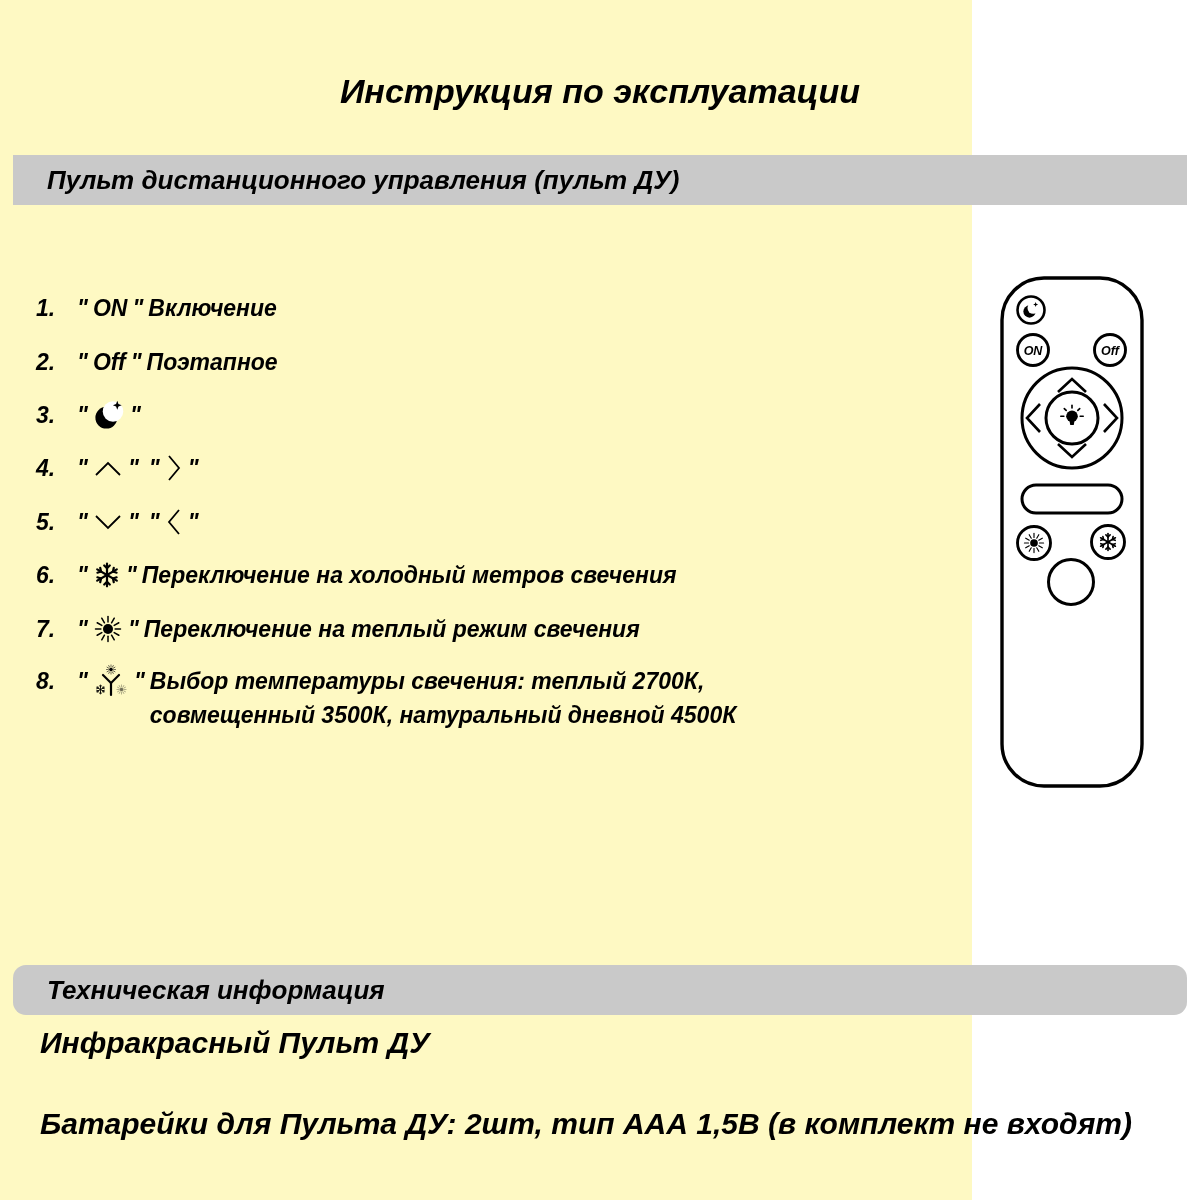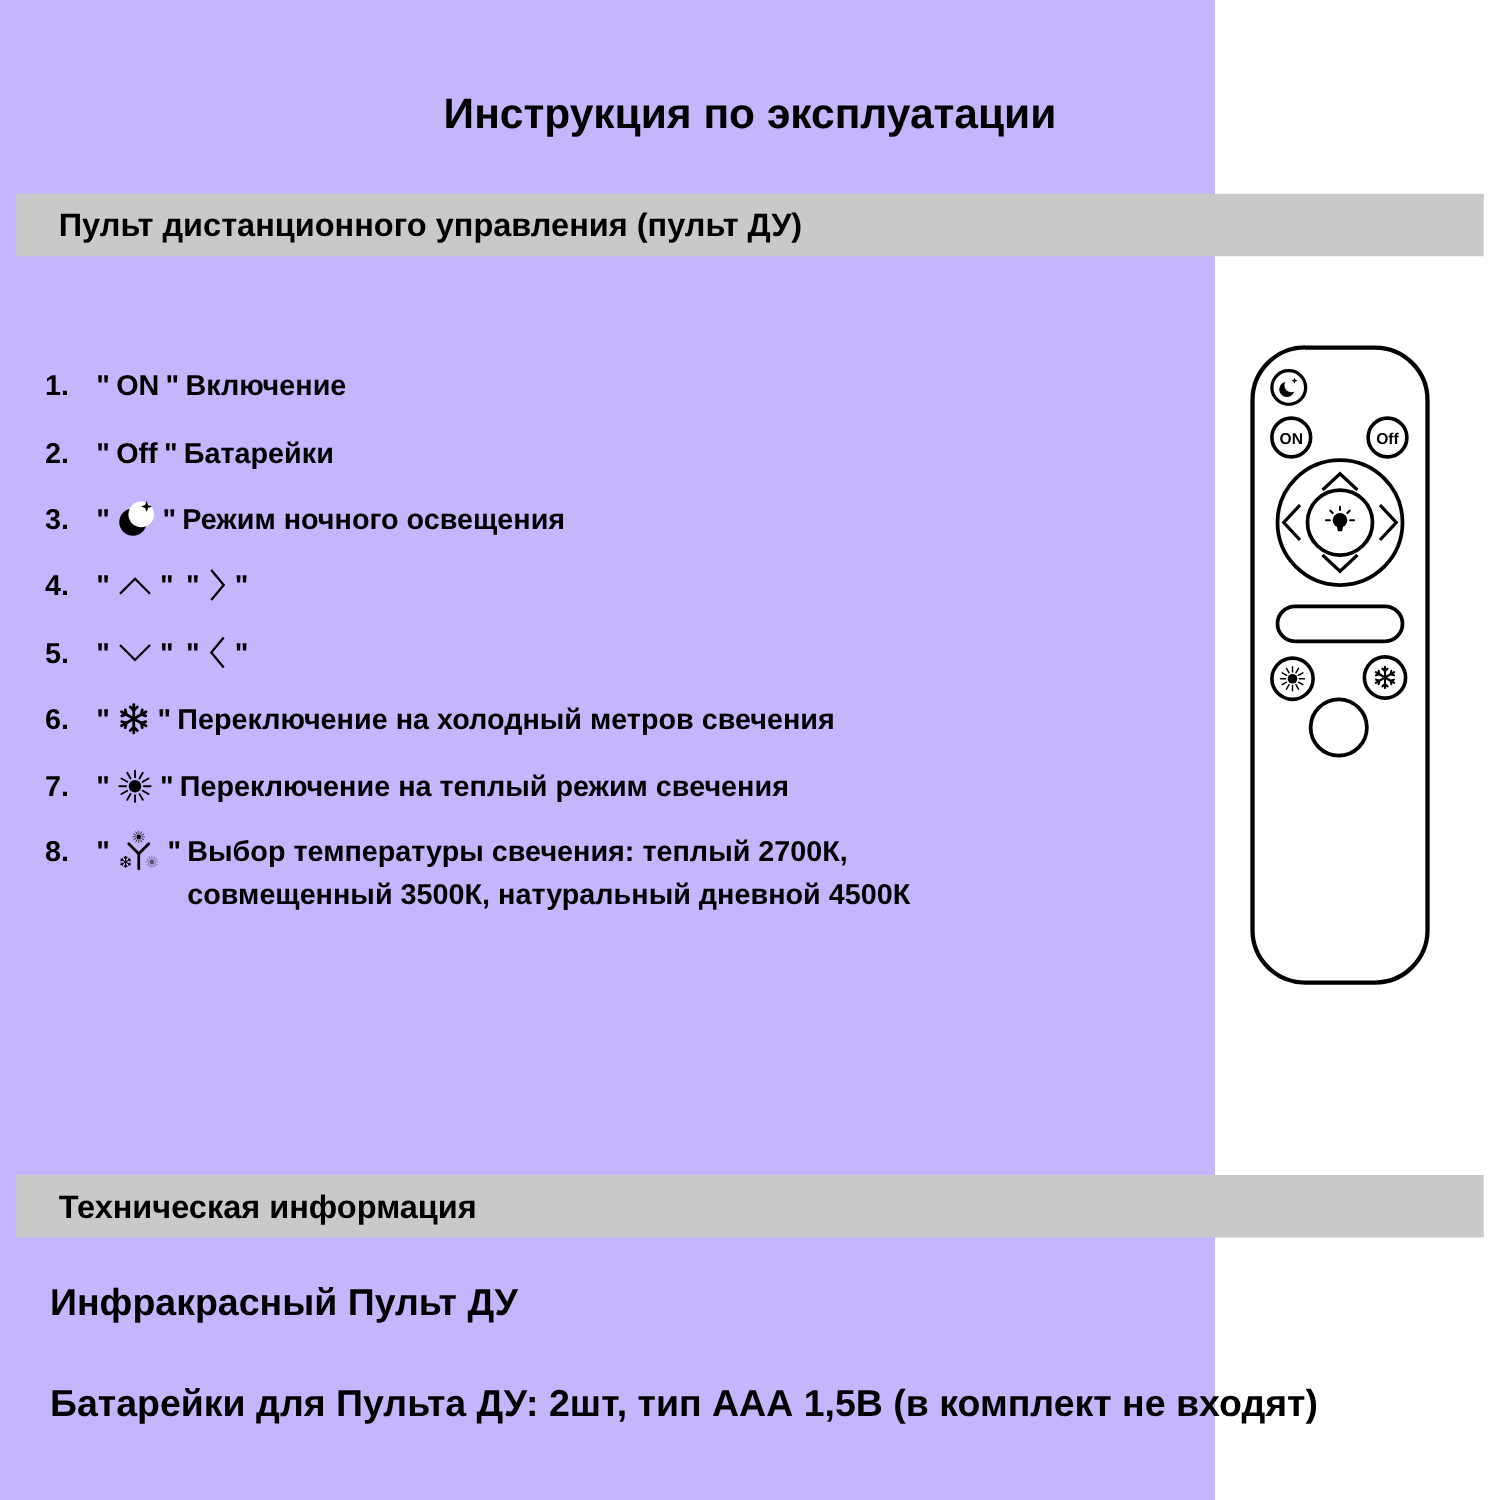--- a/index.html
+++ b/index.html
@@ -1,27 +1,27 @@
 <!DOCTYPE html>
 <html><head>
 <meta charset="utf-8">
 <style>
   * { margin:0; padding:0; box-sizing:border-box; }
   html,body { width:1200px; height:1200px; background:#fff; }
   body { font-family:"Liberation Sans", sans-serif; color:#000; position:relative; overflow:hidden; }
-  .page { position:absolute; left:0; top:0; width:972px; height:1200px; background:#c4b5fd; }
+  .page { position:absolute; left:0; top:0; width:972px; height:1200px; background:#fef9c3;font-style:italic; }
 
   .doc-title { position:absolute; top:72px; left:0; width:1200px; text-align:center;
                font-size:34px; font-weight:bold; line-height:38px; }
 
   .section-bar { position:absolute; left:13px; width:1174px; height:50px; background:#c9c9c9;
                  display:flex; align-items:center; padding-left:34px;
                  font-size:26px; font-weight:bold; }
   .bar-remote { top:155px; }
-  .bar-tech   { top:940px; }
+  .bar-tech   { top:965px;border-radius:13px; }
 
   .item { position:absolute; left:36px; height:36px; display:flex; align-items:center;
           font-size:23px; font-weight:bold; white-space:nowrap; }
   .i1 { top:290px; } .i2 { top:344px; } .i3 { top:397px; } .i4 { top:450px; }
   .i5 { top:504px; } .i6 { top:557px; } .i7 { top:611px; }
   .i8 { top:664px; height:70px; align-items:flex-start; }
   .i8 > * { line-height:34px; }
   .item .num { width:36px; }
   .q { margin:0 5px; }
   .icon { display:inline-flex; align-items:center; justify-content:center; flex:0 0 auto; }
@@ -105,31 +105,30 @@
     <span>ON</span>
     <span class="q">"</span>
     <span class="desc">Включение</span>
   </div>
 
   <div class="item i2">
     <span class="num">2.</span>
     <span class="q">"</span>
     <span>Off</span>
     <span class="q">"</span>
-    <span class="desc">Батарейки</span>
+    <span class="desc">Поэтапное</span>
   </div>
 
   <div class="item i3">
     <span class="num">3.</span>
     <span class="q">"</span>
     <svg class="icon" width="32" height="32" viewBox="0 0 24 24">
         <use href="#sym-moon"></use>
       </svg>
     <span class="q">"</span>
-    <span class="desc">Режим ночного освещения</span>
   </div>
 
   <div class="item i4">
     <span class="num">4.</span>
     <span class="q">"</span>
     <svg class="icon" width="30" height="22" viewBox="0 0 30 22">
       <polyline points="3,18 15,6 27,18" fill="none" stroke="#000" stroke-width="1.8"></polyline>
     </svg>
     <span class="q">"</span>
     <span class="q">"</span>

